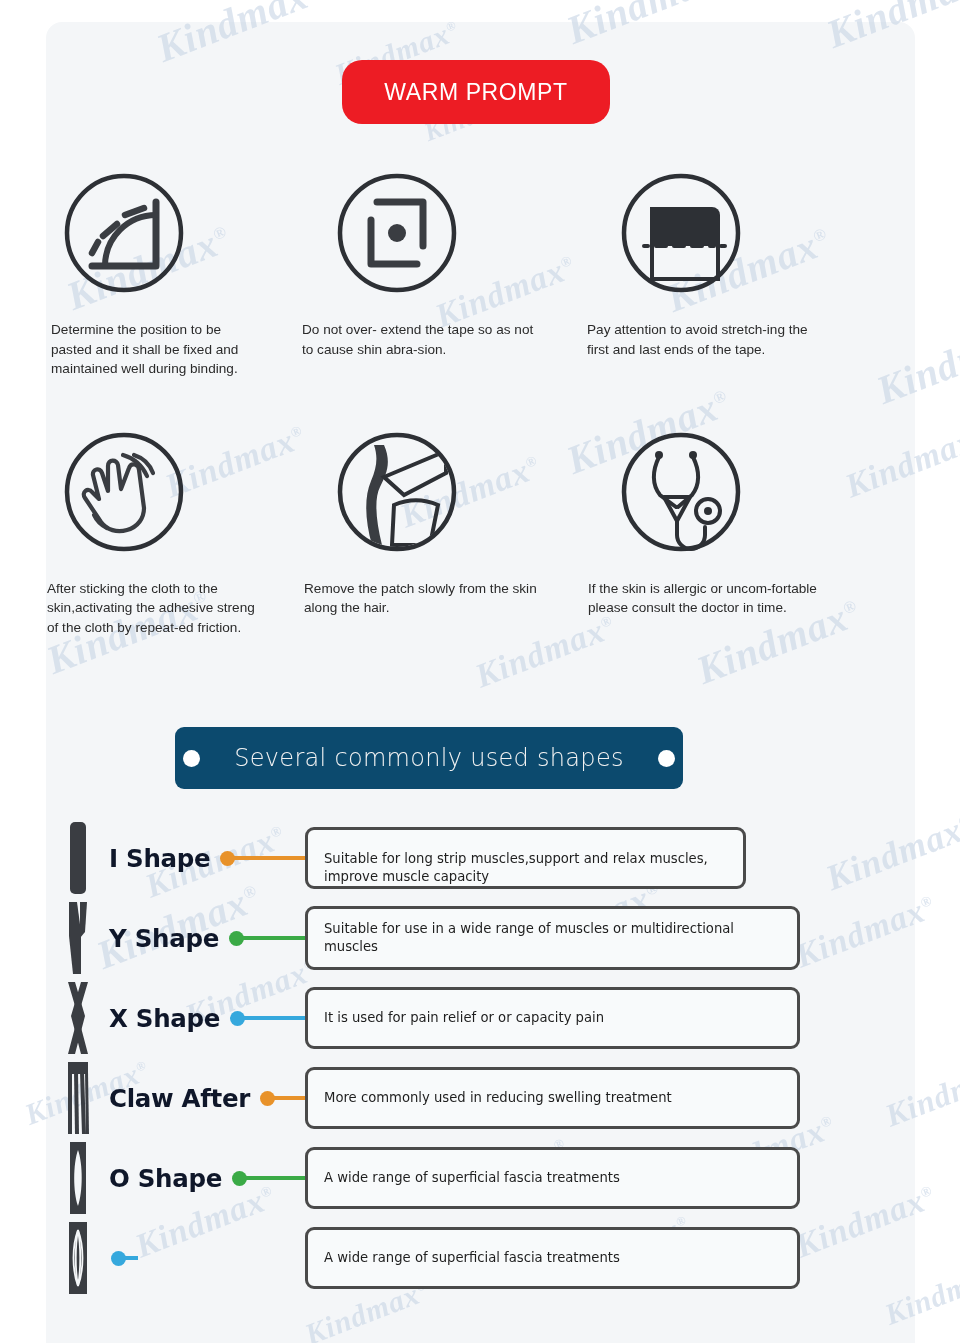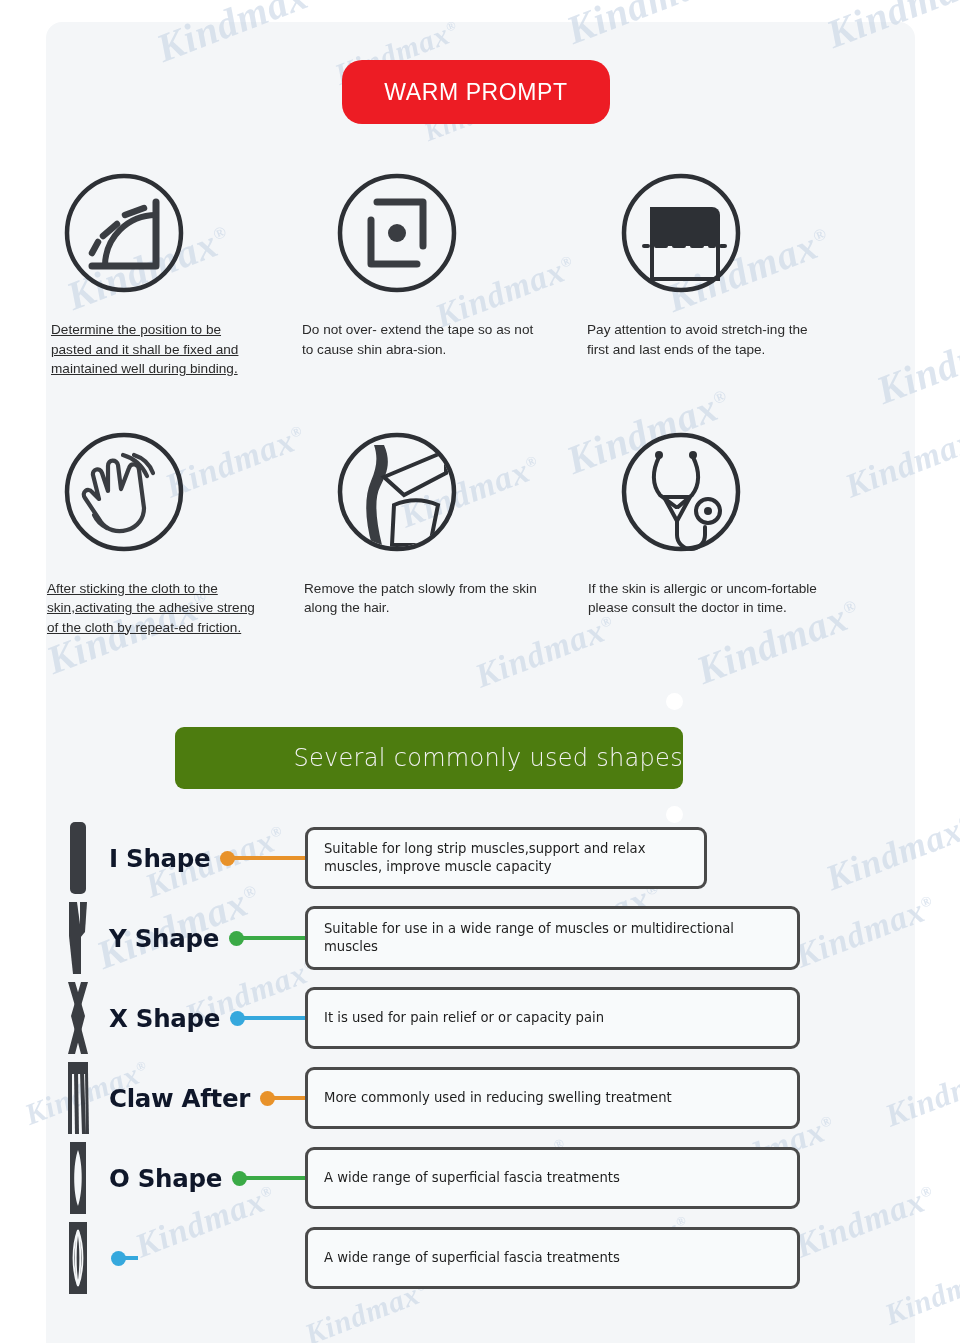--- a/index.html
+++ b/index.html
@@ -38,38 +38,37 @@
   
   .tips{position:absolute;left:0;top:168px;width:869px;z-index:6;}
   .tip-row{display:flex;}
   .tip{width:282px;padding:0 0 0 0;box-sizing:border-box;}
   .tip-ico{height:130px;display:flex;align-items:center;justify-content:center;}
   .tip-ico svg{display:block;}
   .tip-txt{
     font-size:13.6px;line-height:19.5px;color:#2b2b2b;
     padding:22px 26px 0 0;box-sizing:border-box;
   }
-  .tip:nth-child(1) .tip-txt{padding-left:51px;text-decoration:underline;}
+  .tip:nth-child(1) .tip-txt{padding-left:51px;}
   .tip:nth-child(2) .tip-txt{padding-left:20px;}
   .tip:nth-child(3) .tip-txt{padding-left:23px;}
   .tip:nth-child(1) .tip-ico{padding-right:34px;}
   .tip:nth-child(2) .tip-ico{padding-right:52px;}
   .tip:nth-child(3) .tip-ico{padding-right:48px;}
   .tips-row2{margin-top:48px;}
   .tips-row2 .tip:nth-child(1) .tip-txt{padding-left:47px;}
   .tips-row2 .tip:nth-child(2) .tip-txt{padding-left:22px;}
   .tips-row2 .tip:nth-child(3) .tip-txt{padding-left:24px;}
 
   
   .banner{
     position:absolute;left:175px;top:727px;width:508px;height:62px;
-    background:#4d7c0f;border-radius:9px;
-    display:flex;align-items:flex-end;justify-content:center;gap:34px;
+    background:#0c4a6e;border-radius:9px;
+    display:flex;align-items:center;justify-content:center;gap:34px;
     z-index:6;
-    flex-direction:column;
   }
   .banner-dot{width:17px;height:17px;border-radius:50%;background:#ffffff;flex:none;}
   .banner-title{
     color:#f2f2f2;font-size:24px;letter-spacing:.3px;
     font-family:"DejaVu Sans","Liberation Sans",sans-serif;font-weight:300;
   }
 
   
   .shapes{position:absolute;left:0;top:818px;width:869px;z-index:6;}
   .shape-row{height:80px;display:flex;align-items:center;position:relative;}
@@ -224,21 +223,21 @@
       <span class="glyph">
         <svg width="30" height="76" viewBox="0 0 30 76">
           <rect x="7" y="2" width="16" height="72" rx="5" fill="#3a3d42"></rect>
         </svg>
       </span>
       <span class="shape-name">I Shape</span>
       <span class="connector">
         <span class="conn-dot" style="background:#e8922a"></span>
         <span class="conn-line" style="background:#e8922a;width:90px"></span>
       </span>
-      <span class="desc-box" style="width:402px;height:62px;">
+      <span class="desc-box" style="width:441px;height:62px;align-items:flex-end;">
         <span class="desc-txt">Suitable for long strip muscles,support and relax muscles, improve muscle capacity</span>
       </span>
     </div>
 
     <div class="shape-row">
       <span class="glyph">
         <svg width="30" height="76" viewBox="0 0 30 76">
           <path d="M6 2 h8 l4 30 v42 h-8 L6 36 Z" fill="#3a3d42"></path>
           <path d="M17 2 h7 l-2 30 -5 6 Z" fill="#3a3d42"></path>
         </svg>

